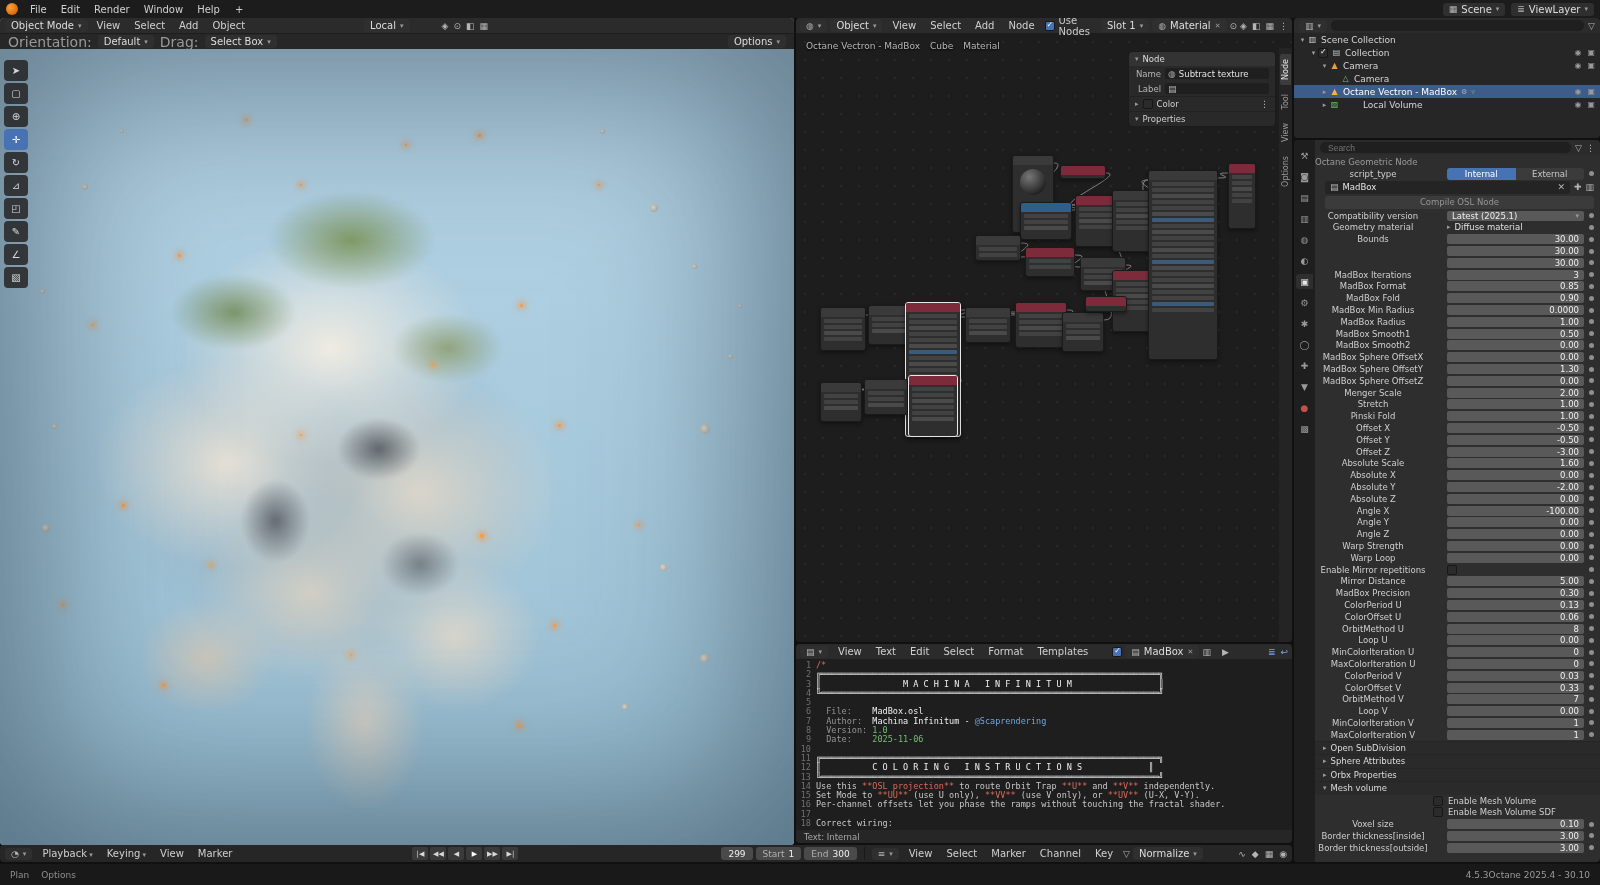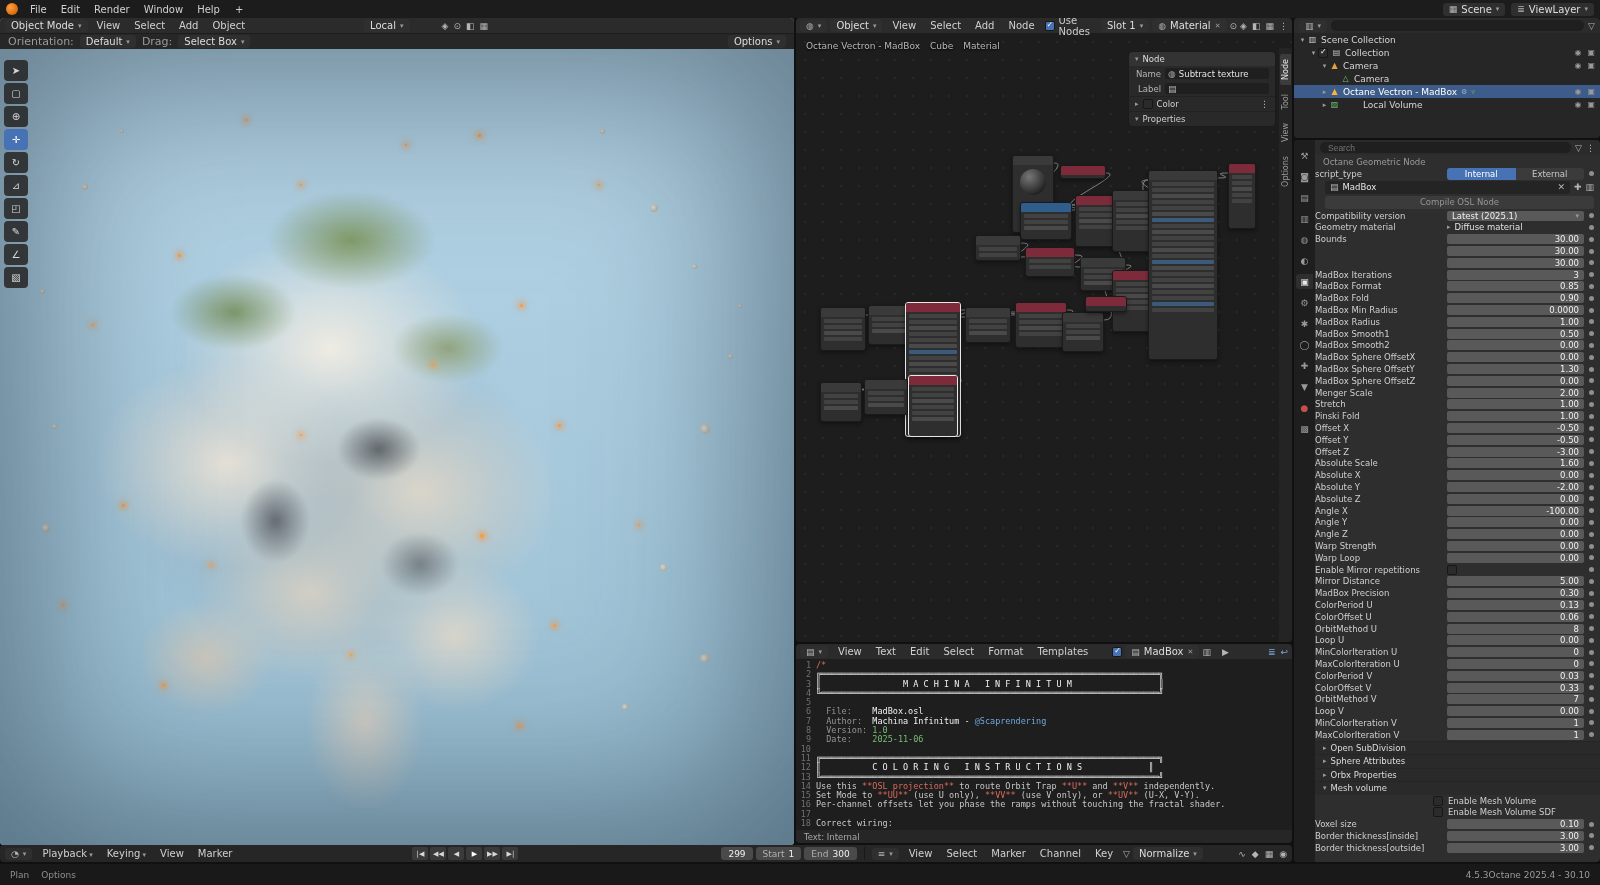--- a/index.html
+++ b/index.html
@@ -16,21 +16,21 @@
   #topbar{position:absolute;left:0;top:0;width:1600px;height:18px;background:#1c1c1c;display:flex;align-items:center;padding:0 6px;gap:1px;z-index:60}
   #blogo{width:12px;height:12px;border-radius:50%;background:radial-gradient(circle at 35% 35%,#ff9f3e,#d96b0c 70%);margin-right:4px;flex:none}
   .wtab{padding:1px 9px;font-size:10px;color:#bdbdbd;border-radius:4px;white-space:nowrap}
   .wtab.active{background:#4a4a4a;color:#fff}
   #tb-tabs{display:flex;margin-left:10px}
   #tb-right{margin-left:auto;display:flex;gap:6px;align-items:center}
   
   #viewport{position:absolute;left:0;top:18px;width:794px;height:827px;border-radius:4px;overflow:hidden;background:#9fc2d6}
   #vp-header{height:15px;background:#2b2b2b;display:flex;align-items:center;gap:2px;padding:0 5px}
   #vp-toolrow{height:16px;background:#272727;display:flex;align-items:center;gap:6px;padding:0 8px;border-top:1px solid #1d1d1d}
-  #vp-toolrow .lbl{font-size:11px;color:#9a9a9a}
+  #vp-toolrow .lbl{font-size:14px;color:#9a9a9a}
   #vp-canvas{position:absolute;left:0;top:31px;right:0;bottom:0;background:linear-gradient(180deg,#b6d5e7 0%,#a7c9dc 55%,#97bcd0 100%)}
   #fract{position:absolute;left:20px;top:40px;width:690px;height:720px;filter:blur(1.5px);
     background:
     radial-gradient(ellipse 120px 70px at 48% 21%, rgba(128,152,96,.95), rgba(128,152,96,0) 70%),
     radial-gradient(ellipse 90px 55px at 31% 31%, rgba(112,138,86,.85), rgba(112,138,86,0) 70%),
     radial-gradient(ellipse 80px 50px at 62% 36%, rgba(134,152,102,.8), rgba(134,152,102,0) 70%),
     radial-gradient(ellipse 60px 45px at 52% 50%, rgba(74,78,84,.8), rgba(74,78,84,0) 70%),
     radial-gradient(ellipse 50px 60px at 37% 60%, rgba(66,70,76,.7), rgba(66,70,76,0) 70%),
     radial-gradient(ellipse 55px 45px at 58% 66%, rgba(80,84,90,.6), rgba(80,84,90,0) 72%),
     radial-gradient(ellipse 210px 160px at 45% 36%, #eeebe2, rgba(238,235,226,0) 72%),
@@ -91,21 +91,21 @@
   .olrow .rt{position:absolute;right:5px;display:flex;gap:6px;font-size:8px;color:#9a9a9a}
   .badge{font-size:7px;margin-left:4px}
   
   #properties{position:absolute;left:1294px;top:140px;width:306px;height:722px;border-radius:4px;overflow:hidden;background:#2e2e2e}
   #pr-tabs{position:absolute;left:0;top:0;bottom:0;width:21px;background:#1e1e1e;display:flex;flex-direction:column;align-items:center;padding-top:8px;gap:6px}
   .ptab{width:17px;height:15px;display:flex;align-items:center;justify-content:center;font-size:9px;color:#9a9a9a;border-radius:3px 0 0 3px}
   .ptab.active{background:#2e2e2e;color:#e8e8e8}
   #pr-body{position:absolute;left:21px;top:0;right:0;bottom:0;font-size:8.5px}
   #pr-search-row{display:flex;align-items:center;gap:4px;height:15px;padding:0 5px;background:#2b2b2b}
   .prow{display:flex;align-items:center;height:11.8px;padding:0 6px 0 0}
-  .plabel{flex:0 0 132px;text-align:left;color:#cfcfcf;padding-right:16px;white-space:nowrap;overflow:hidden;font-size:8.5px}
+  .plabel{flex:0 0 132px;text-align:center;color:#cfcfcf;padding-right:16px;white-space:nowrap;overflow:hidden;font-size:8.5px}
   .pfield{flex:1;background:#595959;border-radius:2px;height:10px;display:flex;align-items:center;justify-content:flex-end;padding:0 5px;color:#f0f0f0}
   .pdot{width:5px;height:5px;border-radius:50%;background:#8f8f8f;margin-left:5px;flex:none}
   .psec{display:flex;align-items:center;gap:4px;height:13.5px;padding-left:8px;color:#dcdcdc;background:#2a2a2a;border-top:1px solid #252525}
   .pchkrow{display:flex;align-items:center;gap:5px;height:11.8px;padding-left:118px;color:#cfcfcf}
   .segwrap{flex:1;display:flex;border-radius:3px;overflow:hidden}
   .segbtn{flex:1;text-align:center;background:#3b3b3b;color:#c8c8c8;height:12px;line-height:12px;font-size:8.5px}
   .segbtn.on{background:#4772b3;color:#fff}
   .wbtn{flex:1;background:#3b3b3b;border-radius:3px;height:13px;line-height:13px;text-align:center;color:#969696}
   .blockfield{flex:1;background:#242424;border-radius:3px;height:13px;display:flex;align-items:center;gap:4px;padding:0 5px;color:#e3e3e3}
   
@@ -654,21 +654,21 @@
         <div class="ptab" style="color: rgb(196, 80, 76);">●</div>
         <div class="ptab">▩</div>
       </div>
     <div id="pr-body">
       <div id="pr-search-row">
         <input class="srch" placeholder="Search" style="">
         <span class="ico">▽</span>
         <span class="ico">⋮</span>
       </div>
       <div class="prow" style="height:13px">
-        <span style="color:#9a9a9a;padding-left:8px">Octane Geometric Node</span>
+        <span style="color:#9a9a9a;">Octane Geometric Node</span>
       </div>
       <div class="prow">
         <span class="plabel">script_type</span>
         <span class="segwrap">
           <span class="segbtn on">Internal</span>
           <span class="segbtn">External</span>
         </span>
         <span class="pdot"></span>
       </div>
       <div class="prow" style="height:15px">

